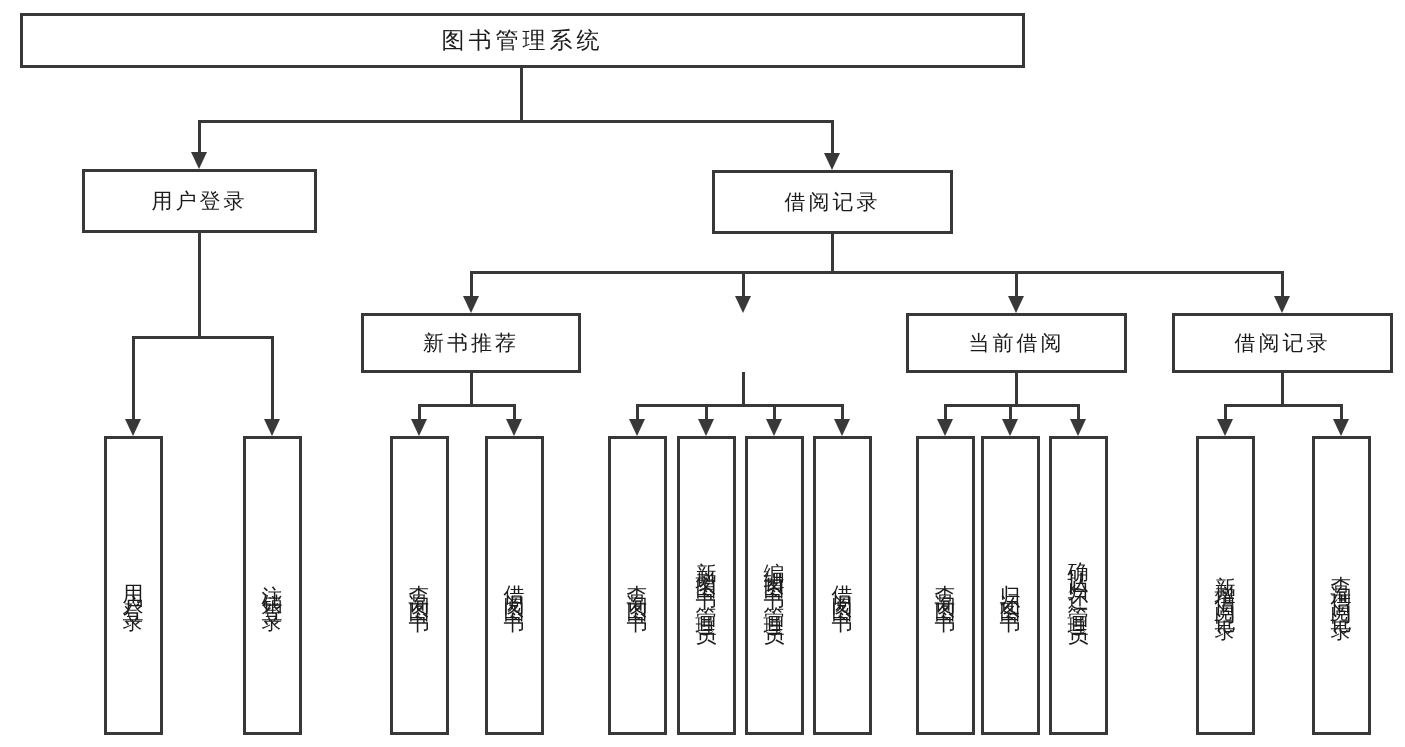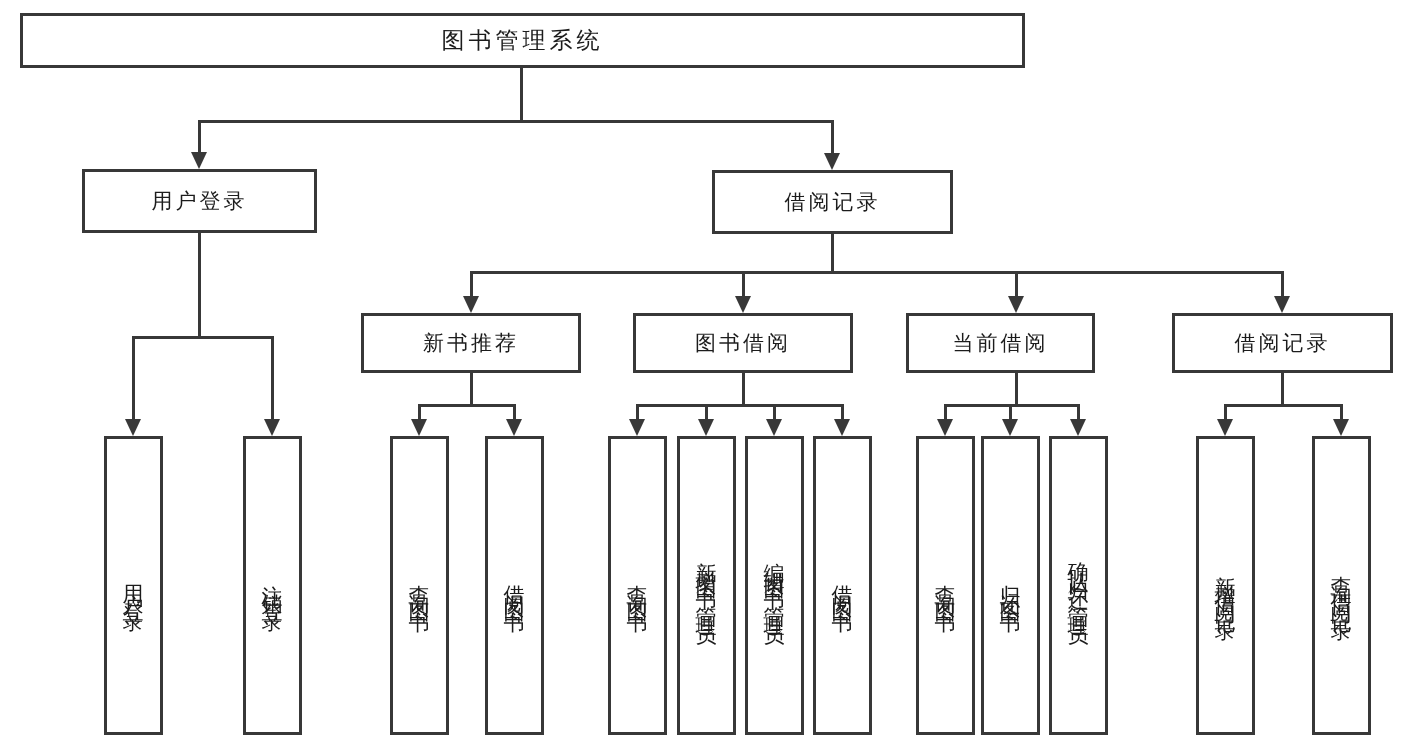--- a/index.html
+++ b/index.html
@@ -72,24 +72,21 @@
   <div class="vl" style="left:742px; top:271px; height:27px;"></div>
   <div class="arw" style="left:735px; top:296px;"></div>
   <div class="vl" style="left:1015px; top:271px; height:27px;"></div>
   <div class="arw" style="left:1008px; top:296px;"></div>
   <div class="vl" style="left:1281px; top:271px; height:27px;"></div>
   <div class="arw" style="left:1274px; top:296px;"></div>
 
   <div class="box" style="left:361px; top:313px; width:220px; height:60px;">
     <span class="hlabel">新书推荐</span>
   </div>
-  <div class="box" style="left:633px; top:313px; width:220px; height:60px;">
-    <span class="hlabel">图书借阅</span>
-  </div>
-  <div class="box" style="left:906px; top:313px; width:189px; height:60px;">
+  <div class="box" style="left:906px; top:313px; width:221px; height:60px;">
     <span class="hlabel">当前借阅</span>
   </div>
   <div class="box" style="left:1172px; top:313px; width:221px; height:60px;">
     <span class="hlabel">借阅记录</span>
   </div>
 
   <div class="vl" style="left:470px; top:372px; height:35px;"></div>
   <div class="hl" style="left:418px; top:404px; width:98px;"></div>
   <div class="vl" style="left:418px; top:404px; height:17px;"></div>
   <div class="arw" style="left:411px; top:419px;"></div>

